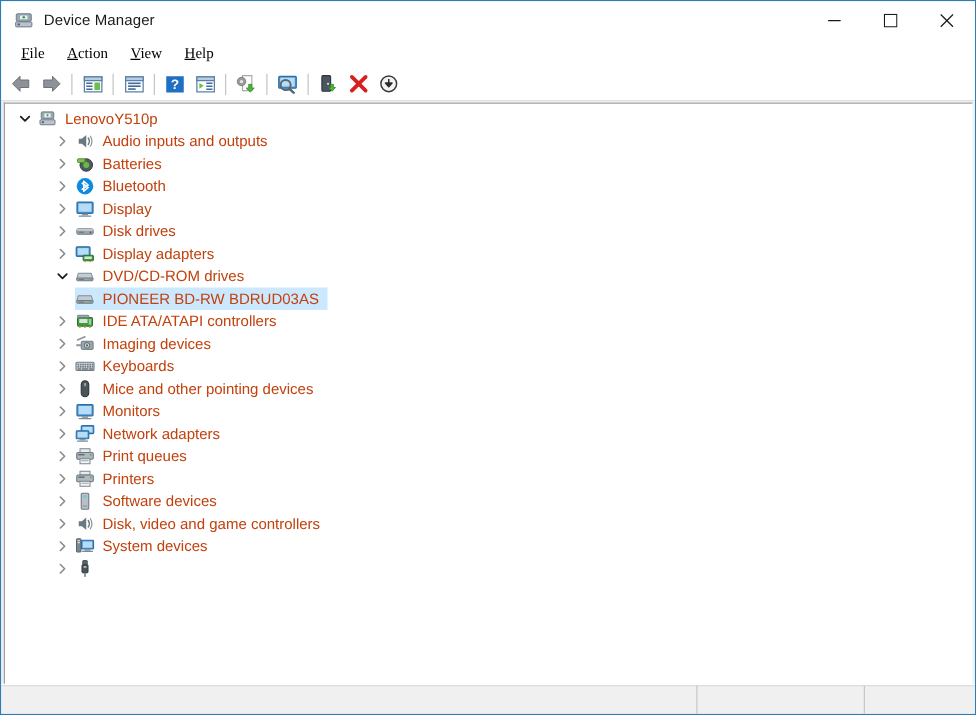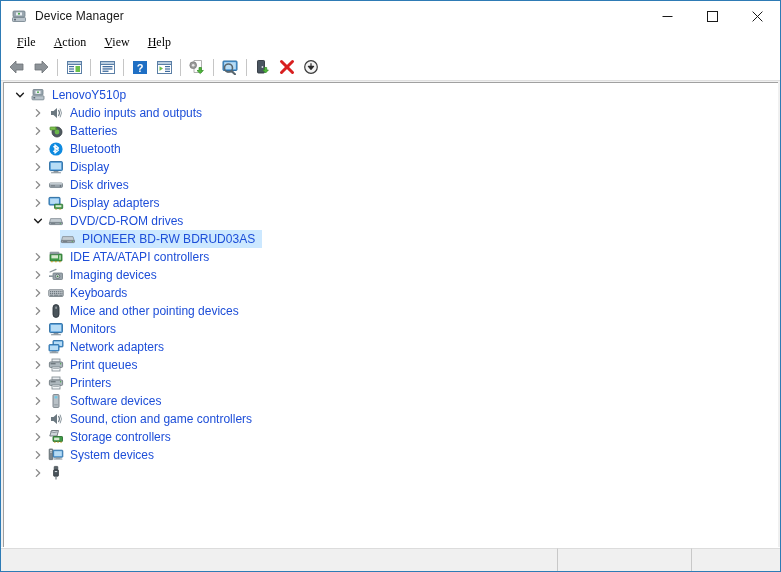--- a/index.html
+++ b/index.html
@@ -135,21 +135,21 @@
     position: relative;
   }
   .tree {
     padding-top: 3px;
   }
   .tree-row {
     height: 18px;
     display: flex;
     align-items: center;
     font-size: 12px;
-    color: #1d4ed8;
+    color: #c2410c;
     white-space: nowrap;
     cursor: default;
   }
   .tw {
     width: 20px;
     height: 18px;
     display: flex;
     align-items: center;
     justify-content: center;
     flex: 0 0 auto;
@@ -164,21 +164,21 @@
     justify-content: center;
     margin-right: 6px;
     position: relative;
   }
   .node-icon svg { display: block; }
   .node-label {
     line-height: 18px;
     padding-right: 4px;
   }
   .depth0 { padding-left: 6px; }
-  .depth1 { padding-left: 24px; }
+  .depth1 { padding-left: 36px; }
   .depth2 { padding-left: 56px; }
 
   .tree-row.selected .sel-wrap {
     background: #cce8ff;
   }
   .sel-wrap {
     display: flex;
     align-items: center;
     height: 18px;
     padding-right: 3px;
@@ -696,42 +696,23 @@
                 <path d="M3.3 1.6 L6.7 5 L3.3 8.4" fill="none" stroke="#8a8a8a" stroke-width="1.3" stroke-linecap="round" stroke-linejoin="round"></path>
               </svg>
           </div>
           <div class="node-icon">
             <svg width="16" height="16" viewBox="0 0 16 16">
               <path d="M3 6 L5.5 6 L9 3 L9 13 L5.5 10 L3 10 Z" fill="#6b7880"></path>
               <path d="M10.6 5.4 Q12.4 8 10.6 10.6" fill="none" stroke="#6b7880" stroke-width="1.1" stroke-linecap="round"></path>
               <path d="M12.3 4 Q14.8 8 12.3 12" fill="none" stroke="#8c989f" stroke-width="1" stroke-linecap="round"></path>
             </svg>
           </div>
-          <span class="node-label">Sound, ction and game controllers</span>
-        </div>
-
-        <div class="tree-row depth1">
-          <div class="tw">
-            <svg width="10" height="10" viewBox="0 0 10 10">
-                <path d="M3.3 1.6 L6.7 5 L3.3 8.4" fill="none" stroke="#8a8a8a" stroke-width="1.3" stroke-linecap="round" stroke-linejoin="round"></path>
-              </svg>
-          </div>
-          <div class="node-icon">
-            <svg width="16" height="16" viewBox="0 0 16 16">
-              <path d="M10.5 1.5 L3.5 1.5 L1.8 7 L9 7 Z" fill="#cfd6da" stroke="#6b757b" stroke-width="0.9"></path>
-              <path d="M2.5 2.6 Q6 4.6 9.4 2.8" fill="none" stroke="#8a939a" stroke-width="0.9"></path>
-              <rect x="5" y="7.5" width="9.5" height="5" rx="0.6" fill="#3f9a46" stroke="#2c6f31" stroke-width="0.9"></rect>
-              <rect x="6.1" y="8.6" width="5.2" height="2.6" fill="#d7e8cf"></rect>
-              <rect x="6.2" y="12.6" width="1.3" height="1.2" fill="#c9a227"></rect>
-              <rect x="9.4" y="12.6" width="1.3" height="1.2" fill="#c9a227"></rect>
-              <rect x="12.4" y="12.6" width="1.3" height="1.2" fill="#c9a227"></rect>
-            </svg>
-          </div>
-          <span class="node-label">Storage controllers</span>
-        </div>
+          <span class="node-label">Disk, video and game controllers</span>
+        </div>
+
 
         <div class="tree-row depth1">
           <div class="tw">
             <svg width="10" height="10" viewBox="0 0 10 10">
                 <path d="M3.3 1.6 L6.7 5 L3.3 8.4" fill="none" stroke="#8a8a8a" stroke-width="1.3" stroke-linecap="round" stroke-linejoin="round"></path>
               </svg>
           </div>
           <div class="node-icon">
             <svg width="16" height="16" viewBox="0 0 16 16">
               <rect x="1.2" y="2" width="3.6" height="10.6" rx="0.5" fill="#7d878e" stroke="#5a646a" stroke-width="0.8"></rect>

